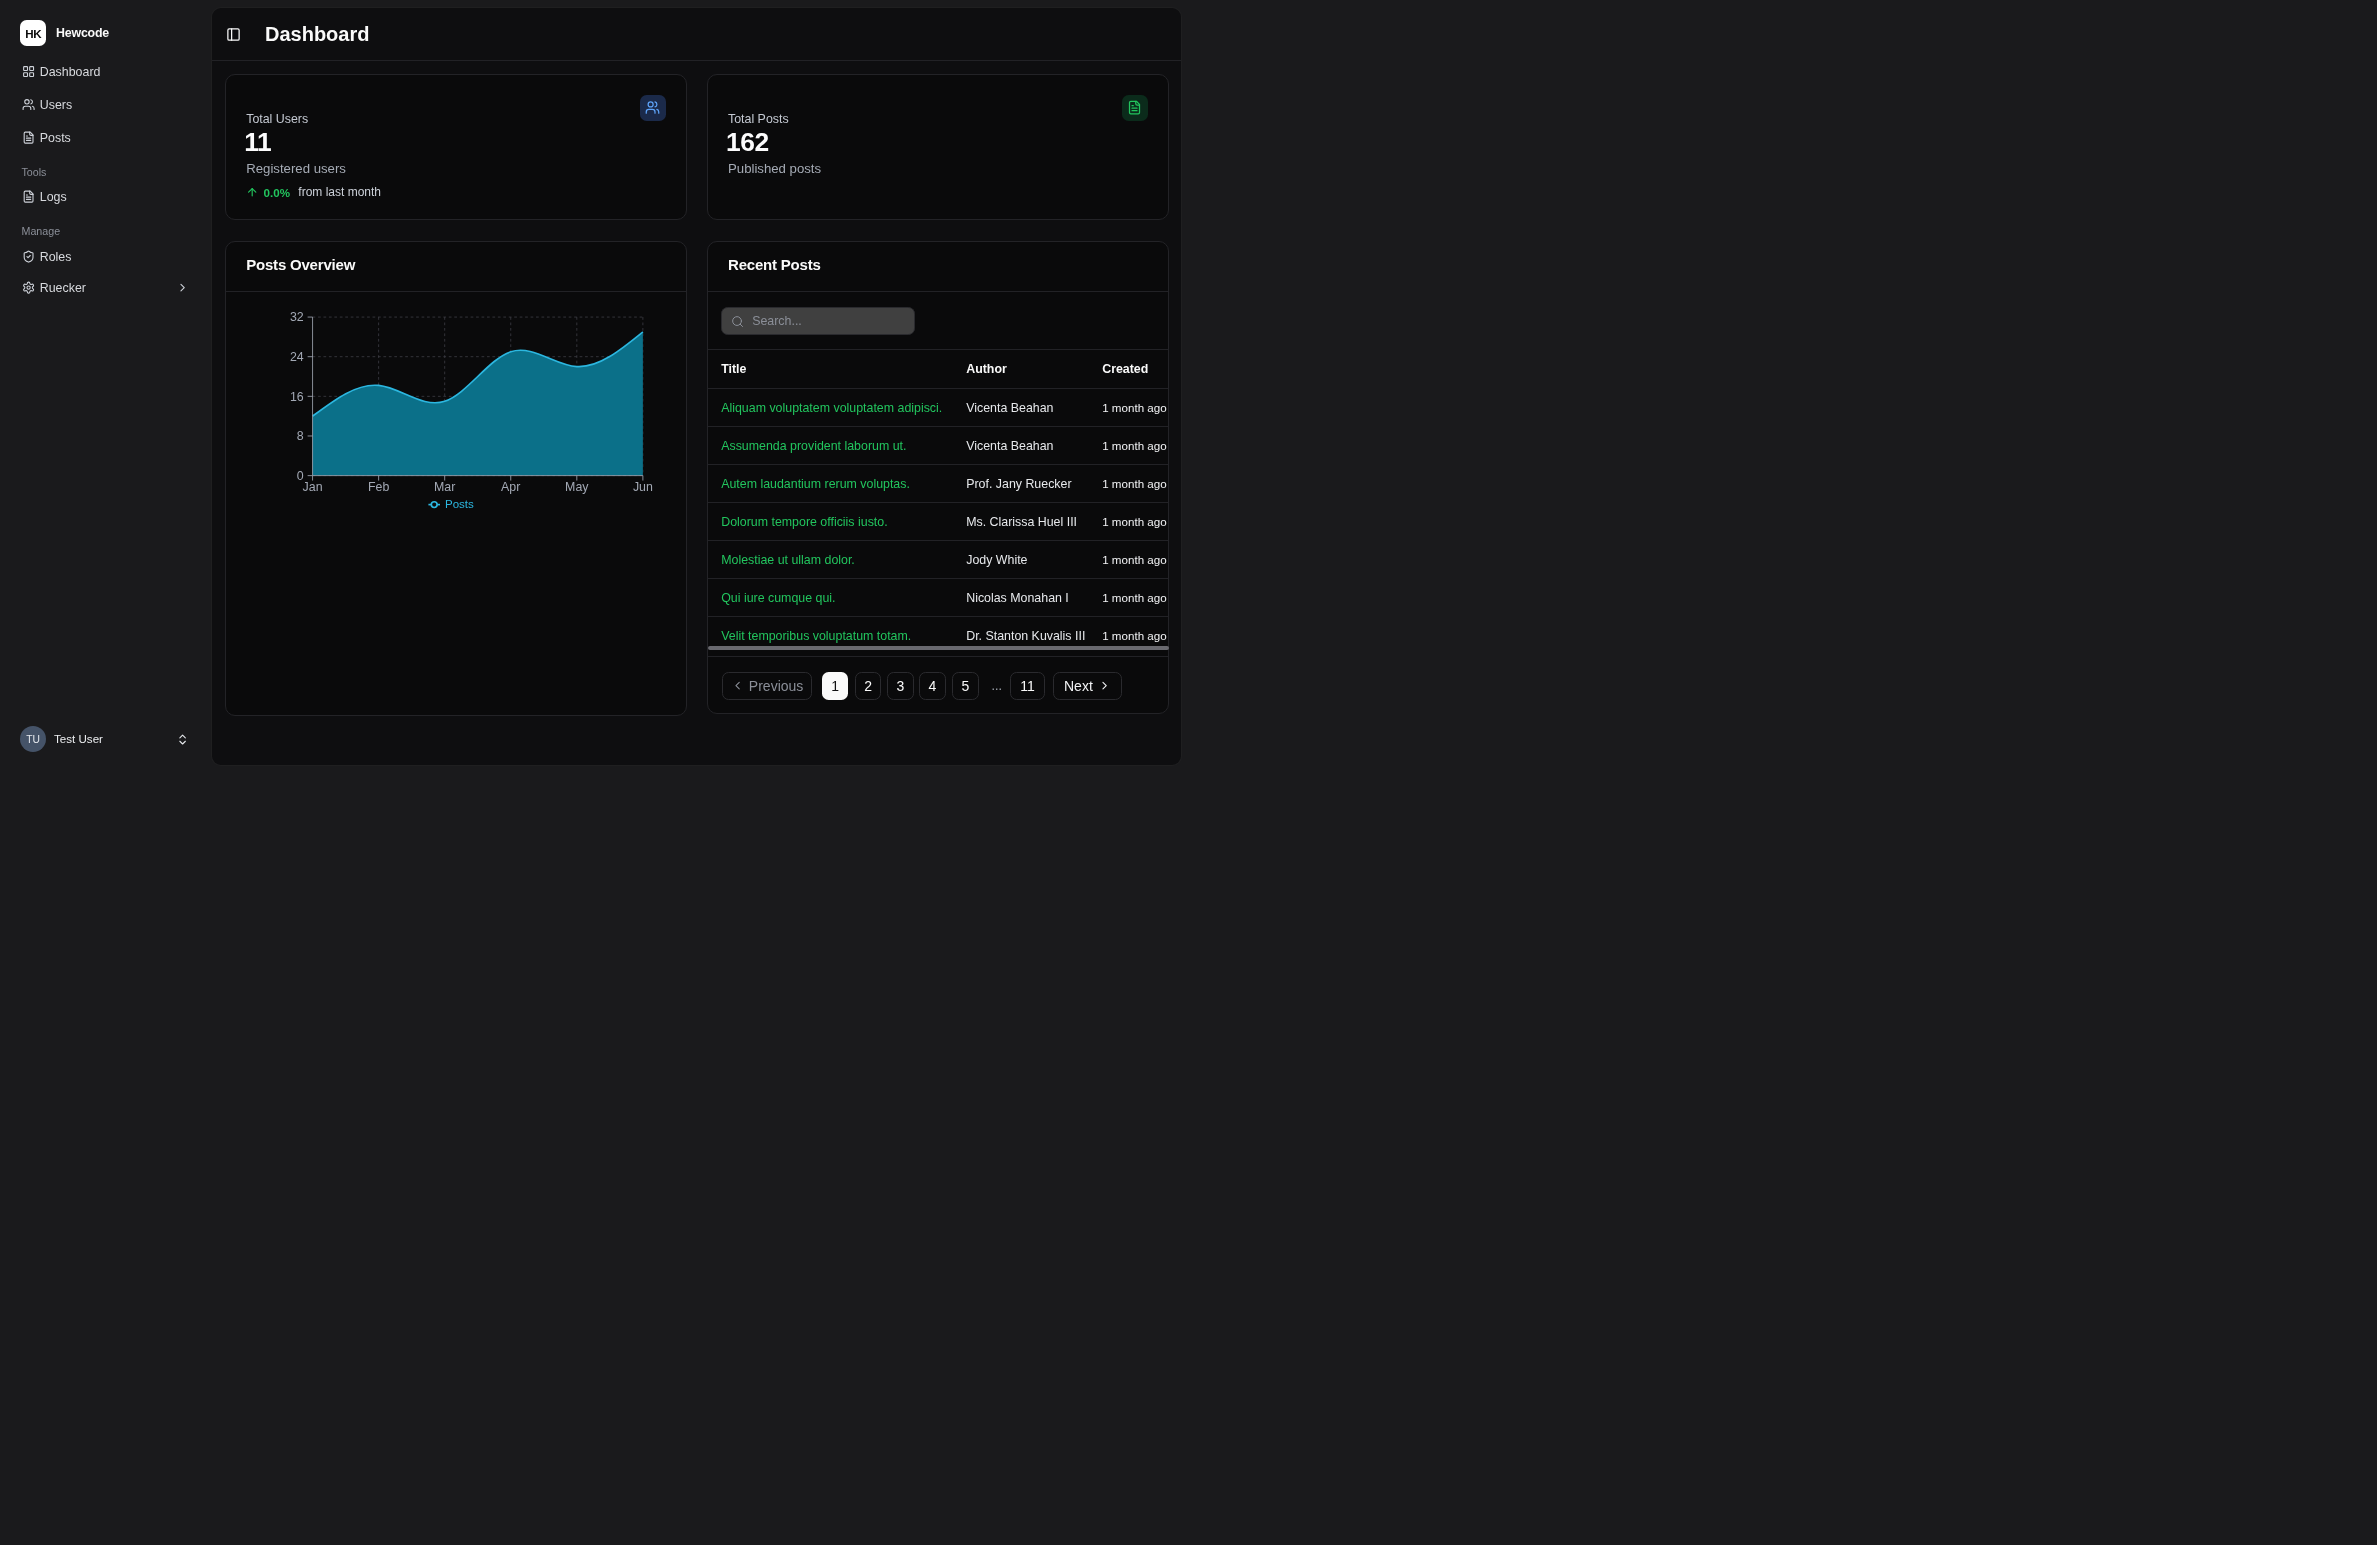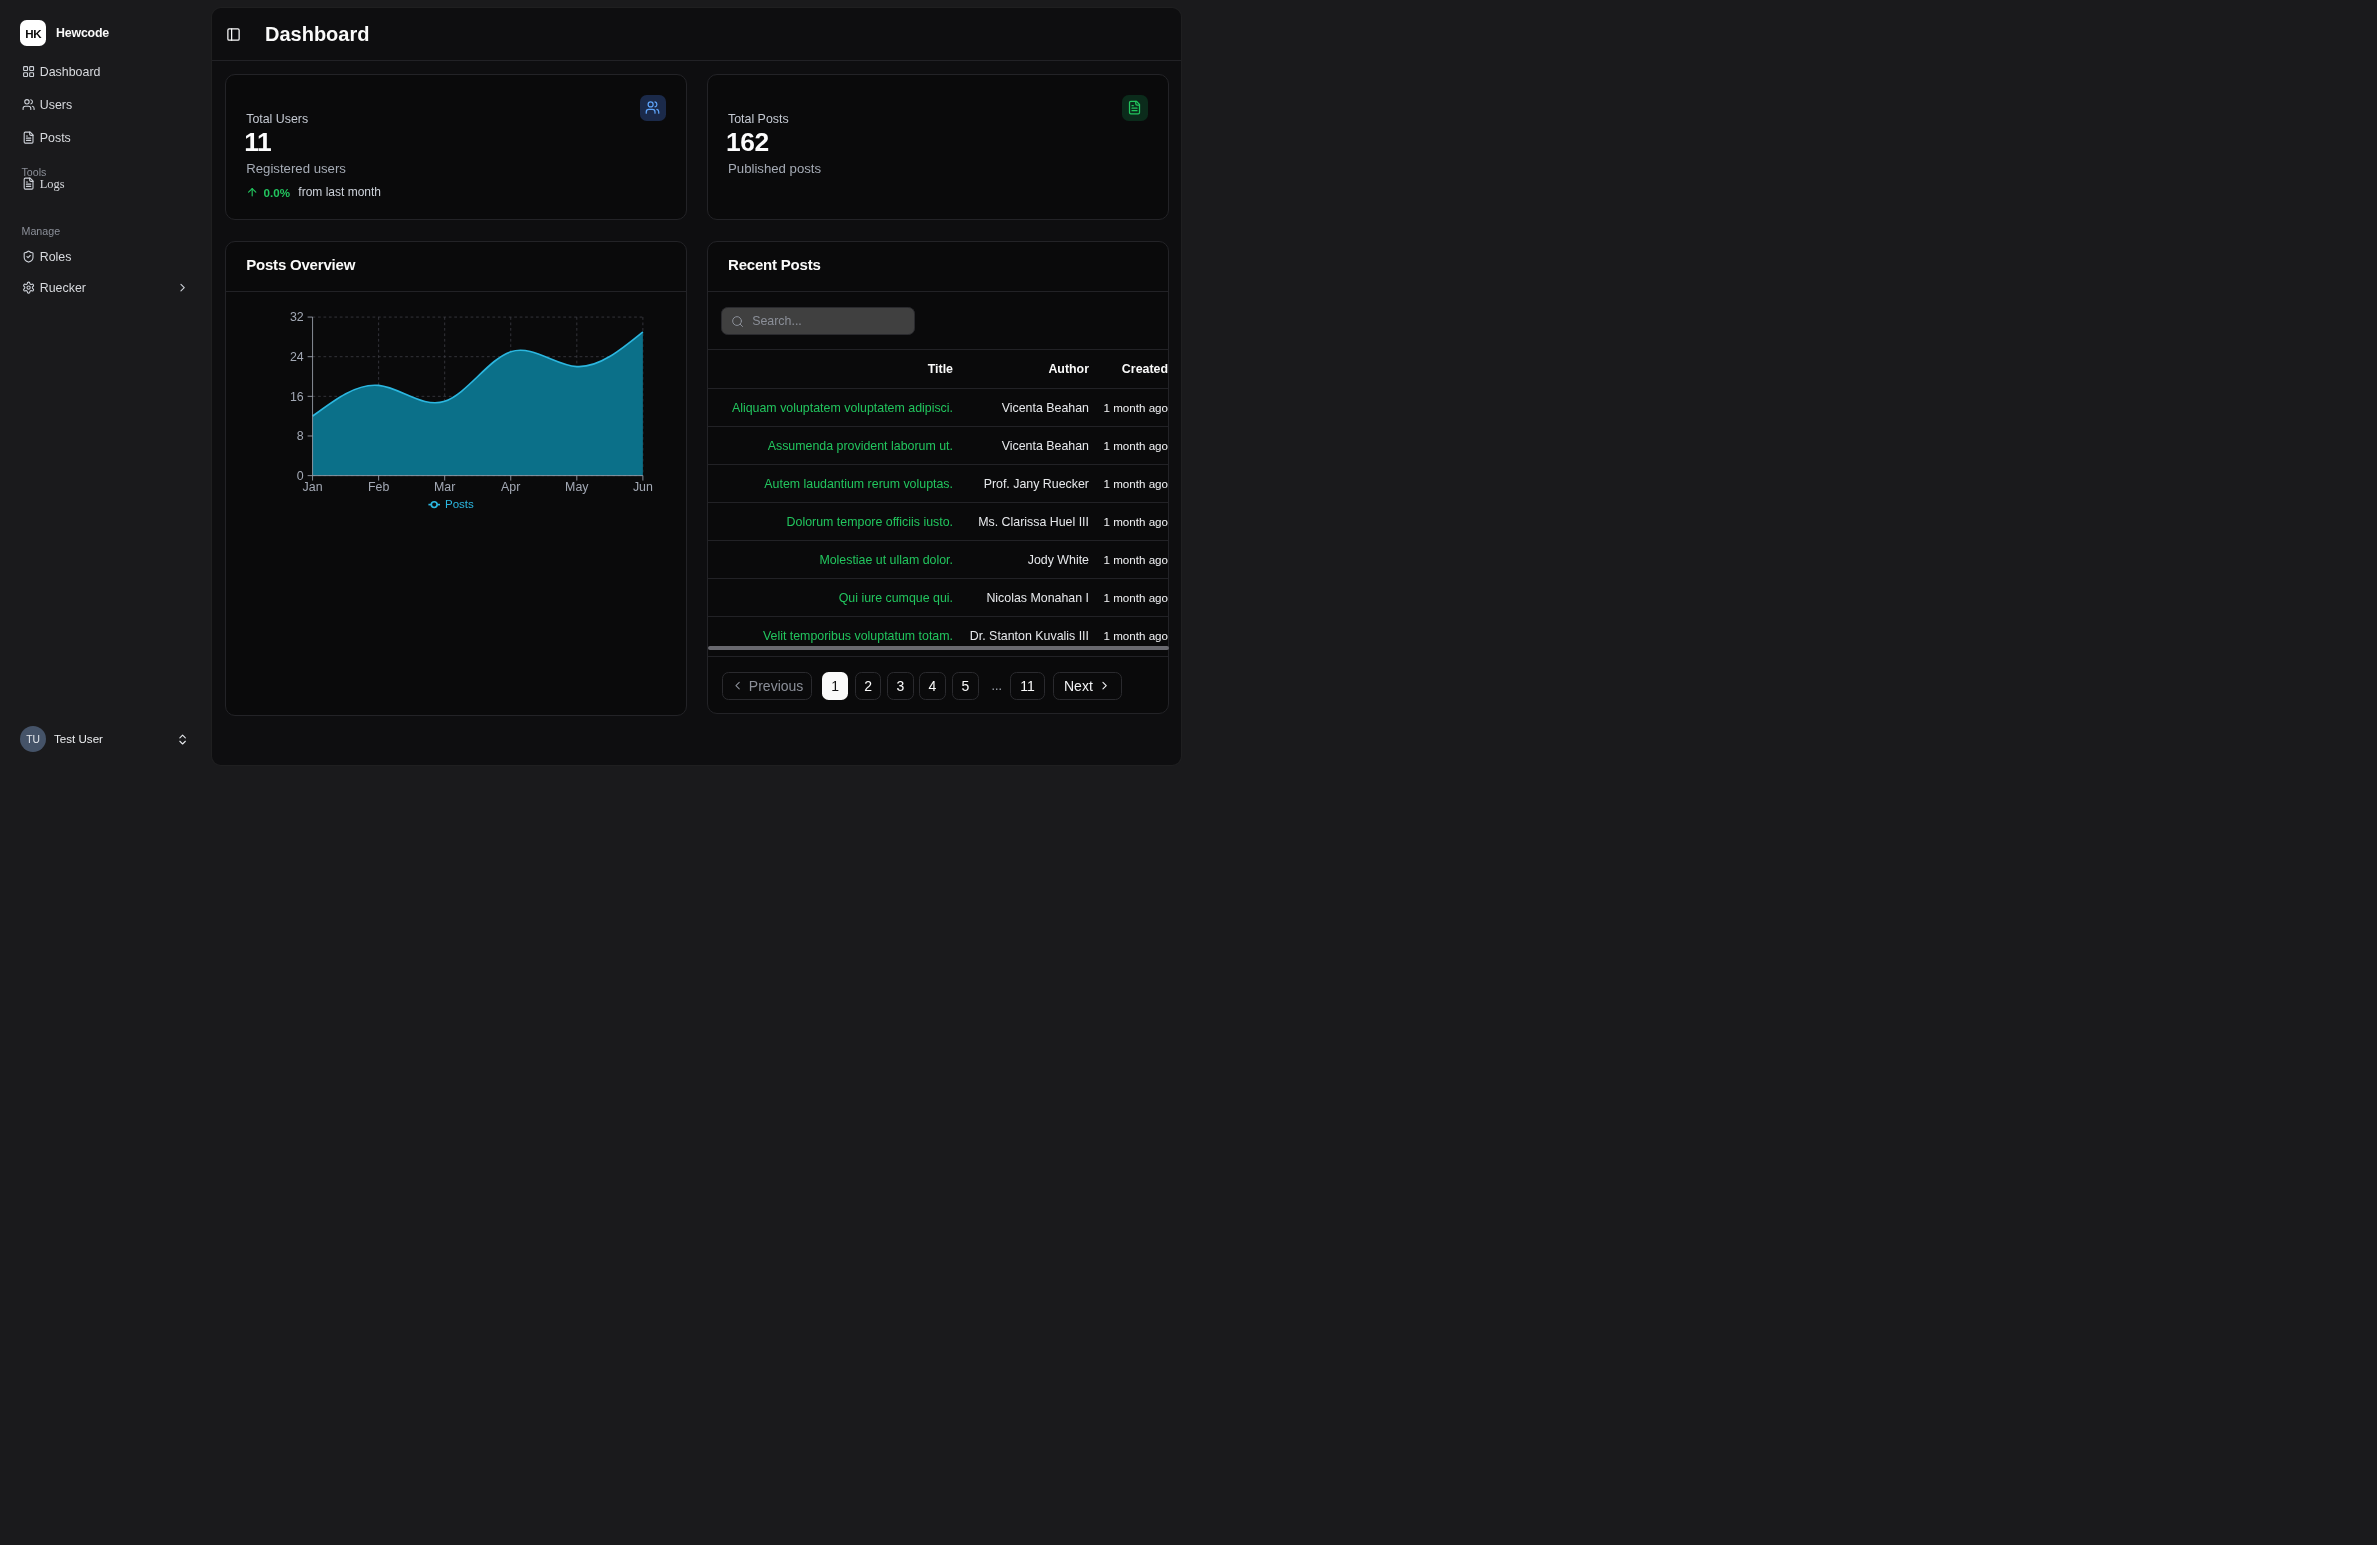--- a/index.html
+++ b/index.html
@@ -38,21 +38,21 @@
 
 .cardhead { position:absolute; left:0; top:0; width:100%; height:50px; border-bottom:0.8px solid #222226; }
 .cardhead h2 { position:absolute; left:20px; top:15.7px; font-size:15px; font-weight:700; letter-spacing:-0.2px; line-height:15.7px; }
 
 
 #searchwrap { position:absolute; left:13.2px; top:65px; width:194px; height:28px; border:0.8px solid #2a2a2e; border-radius:6.6px; background:#404040; }
 #searchwrap svg { position:absolute; left:9px; top:7.4px; }
 #searchwrap i { position:absolute; left:30px; top:6.6px; font-style:normal; font-size:12.4px; color:#8b8f98; }
 #tablesec { position:absolute; left:0; top:107px; width:100%; border-top:0.8px solid #222226; }
 table { width:100%; border-collapse:collapse; table-layout:fixed; }
-th,td { text-align:right; font-size:12.4px; padding:0 0 0 13.2px; height:38px; border-bottom:0.8px solid #222226; font-weight:400; white-space:nowrap; overflow:hidden; }
+th,td { text-align:left; font-size:12.4px; padding:0 0 0 13.2px; height:38px; border-bottom:0.8px solid #222226; font-weight:400; white-space:nowrap; overflow:hidden; }
 th { font-weight:700; font-size:12.4px; color:#fafafa; height:39px; }
 td.t1 { color:#22c55e; }
 td.t2 { color:#e7e9ec; }
 td.t3 { color:#f2f3f5; font-size:11.6px; }
 col.c1 { width:245px; } col.c2 { width:136px; } col.c3 { width:79px; }
 #hscroll { position:absolute; left:0px; top:404px; width:461px; height:4.1px; background:#69696f; border-radius:2.5px; }
 #pagsec { position:absolute; left:0; top:414px; width:100%; height:59px; border-top:0.8px solid #222226; }
 .pgbtn { position:absolute; top:15px; height:28px; border:0.8px solid #2a2a2e; border-radius:6.6px; display:flex; align-items:center; justify-content:center; font-size:14px; color:#fafafa; }
 #pg-prev { left:14px; width:90px; color:#8b8f98; }
 #pg-prev svg { margin-right:5px; }
@@ -98,21 +98,21 @@
     <svg width="13.2" height="13.2" viewBox="0 0 24 24" fill="none" stroke="#ced2d9" stroke-width="2" stroke-linecap="round" stroke-linejoin="round">
         <path d="M15 2H6a2 2 0 0 0-2 2v16a2 2 0 0 0 2 2h12a2 2 0 0 0 2-2V7Z"></path>
         <path d="M14 2v4a2 2 0 0 0 2 2h4"></path>
         <path d="M10 9H8"></path>
         <path d="M16 13H8"></path>
         <path d="M16 17H8"></path>
       </svg>
     <span>Posts</span>
   </div>
   <div class="navlabel" style="top:166px;">Tools</div>
-  <div class="navitem" style="top:169px;font-family:Liberation Serif, serif;">
+  <div class="navitem" style="top:182px;">
     <svg width="13.2" height="13.2" viewBox="0 0 24 24" fill="none" stroke="#ced2d9" stroke-width="2" stroke-linecap="round" stroke-linejoin="round">
         <path d="M15 2H6a2 2 0 0 0-2 2v16a2 2 0 0 0 2 2h12a2 2 0 0 0 2-2V7Z"></path>
         <path d="M14 2v4a2 2 0 0 0 2 2h4"></path>
         <path d="M10 9H8"></path>
         <path d="M16 13H8"></path>
         <path d="M16 17H8"></path>
       </svg>
     <span>Logs</span>
   </div>
   <div class="navlabel" style="top:225px;">Manage</div>

